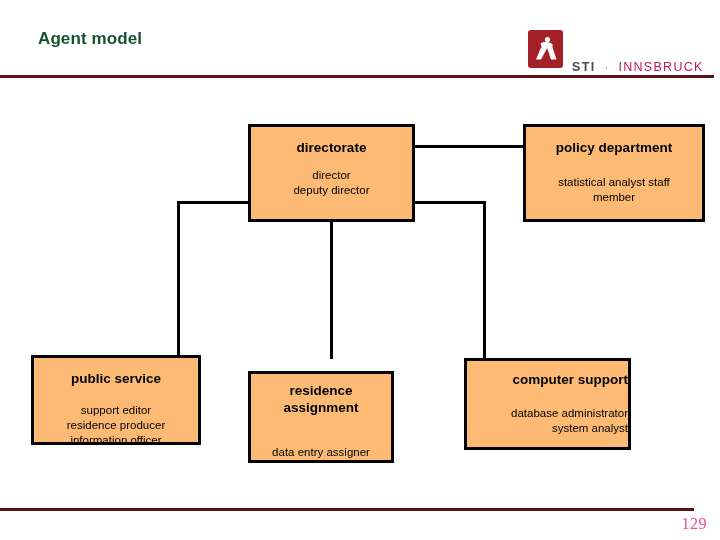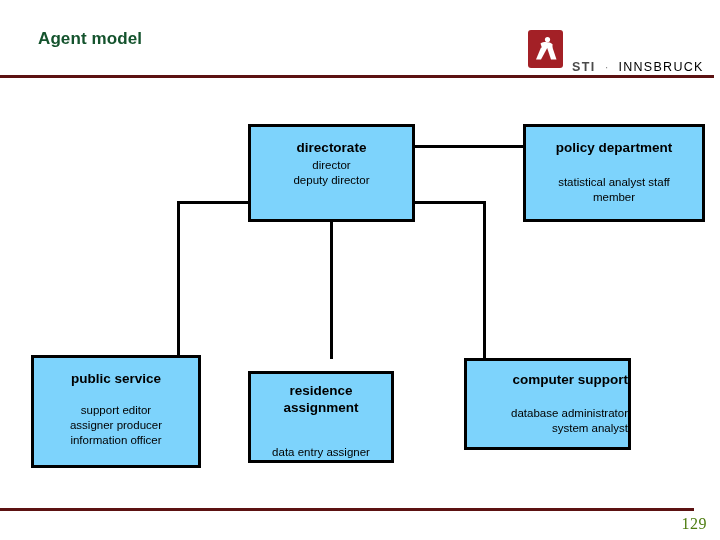--- a/index.html
+++ b/index.html
@@ -62,64 +62,64 @@
     display: flex;
     align-items: baseline;
     gap: 9px;
   }
   #logo-wordmark .sti {
     font-weight: bold;
     color: #4a4a4a;
     letter-spacing: 1.4px;
   }
   #logo-wordmark .dot { font-size: 11px; color: #8a8a8a; }
-  #logo-wordmark .ibk { font-weight: normal; color: #000000; letter-spacing: 1.3px; margin-top: 36px;}
+  #logo-wordmark .ibk { font-weight: normal; color: #be185d; letter-spacing: 1.3px; margin-top: 36px;}
 
   
   #diagram {
     position: absolute;
     left: 0;
     top: 0;
     width: 720px;
     height: 540px;
   }
   .conn {
     position: absolute;
     background: #000000;
   }
   .node {
     position: absolute;
     border: 3px solid #000000;
-    background: #7dd3fc;
+    background: #fdba74;
     box-sizing: border-box;
     text-align: center;
     padding: 0;
   }
   .node-title {
     font-weight: bold;
     font-size: 13.5px;
     line-height: 17px;
     color: #000000;
   }
   .node-roles {
     font-size: 11.5px;
     line-height: 15px;
     color: #000000;
   }
 
   
   #node-directorate { left: 248px; top: 124px; width: 167px; height: 98px; }
   #node-directorate .node-title { margin-top: 12px; }
-  #node-directorate .node-roles { margin-top: 2px; }
+  #node-directorate .node-roles { margin-top: 12px; }
 
   #node-policy { left: 523px; top: 124px; width: 182px; height: 98px; }
   #node-policy .node-title { margin-top: 12px; }
   #node-policy .node-roles { margin-top: 19px; }
 
-  #node-public { left: 31px; top: 355px; width: 170px; height: 113px; }
+  #node-public { left: 31px; top: 355px; width: 170px; height: 90px; }
   #node-public .node-title { margin-top: 12px; }
   #node-public .node-roles { margin-top: 16px; }
 
   #node-residence { left: 248px; top: 371px; width: 146px; height: 92px; }
   #node-residence .node-title { margin-top: 8px; }
   #node-residence .node-roles { margin-top: 29px; }
 
   #node-computer { left: 464px; top: 358px; width: 167px; height: 92px; text-align: right; }
   #node-computer .node-title { margin-top: 10px; }
   #node-computer .node-roles { margin-top: 18px; }
@@ -132,21 +132,21 @@
     width: 694px;
     height: 3px;
     background: #5c1212;
   }
   #page-number {
     position: absolute;
     right: 13px;
     top: 515px;
     font-family: "Liberation Serif", serif;
     font-size: 16px;
-    color: #4d7c0f;
+    color: #ec4899;
     letter-spacing: 0.5px;
   }
 </style>
 </head>
 <body>
 
 <div id="slide-title">Agent model</div>
 <div id="header-rule"></div>
 
 <div id="logo-block">
@@ -190,21 +190,21 @@
     <div class="node-roles">
       <div>statistical analyst staff</div>
       <div>member</div>
     </div>
   </div>
 
   <div class="node" id="node-public">
     <div class="node-title">public service</div>
     <div class="node-roles">
       <div>support editor</div>
-      <div>assigner producer</div>
+      <div>residence producer</div>
       <div>information officer</div>
     </div>
   </div>
 
   <div class="node" id="node-residence">
     <div class="node-title">
       <div>residence</div>
       <div>assignment</div>
     </div>
     <div class="node-roles">

